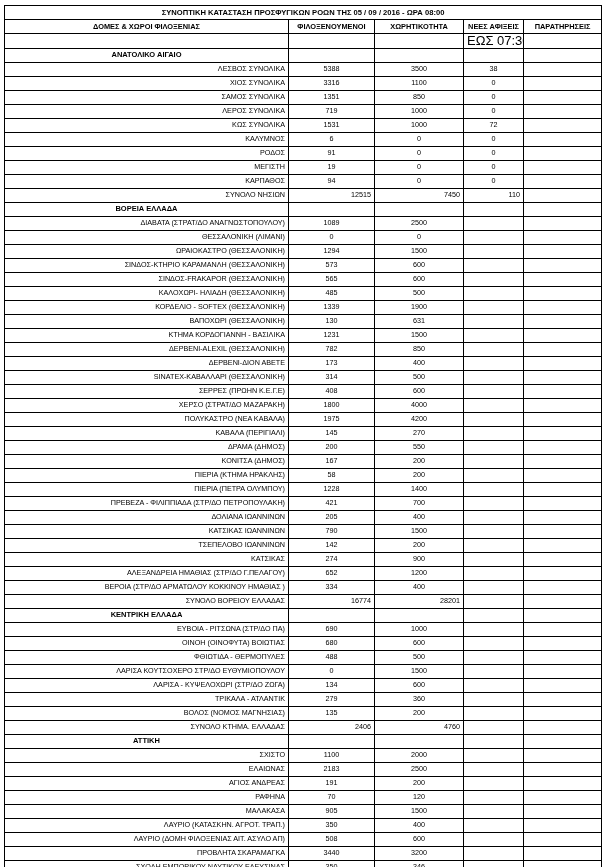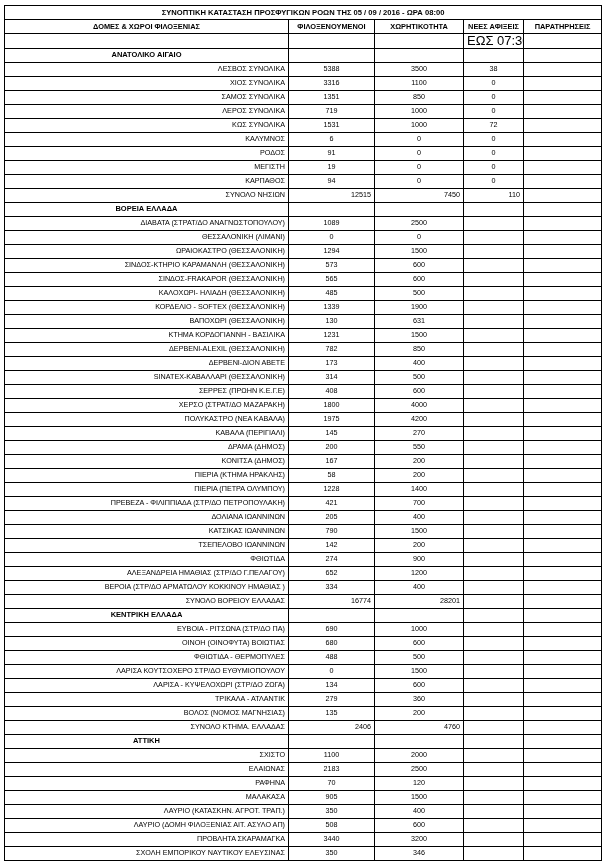--- a/index.html
+++ b/index.html
@@ -364,21 +364,21 @@
           <td class="num"></td>
         </tr>
         <tr>
           <td class="label">ΤΣΕΠΕΛΟΒΟ ΙΩΑΝΝΙΝΩΝ</td>
           <td class="num">142</td>
           <td class="num">200</td>
           <td class="num"></td>
           <td class="num"></td>
         </tr>
         <tr>
-          <td class="label">ΦΘΙΩΤΙΔΑ</td>
+          <td class="label">ΚΑΤΣΙΚΑΣ</td>
           <td class="num">274</td>
           <td class="num">900</td>
           <td class="num"></td>
           <td class="num"></td>
         </tr>
         <tr>
           <td class="label">ΑΛΕΞΑΝΔΡΕΙΑ ΗΜΑΘΙΑΣ (ΣΤΡ/ΔΟ Γ.ΠΕΛΑΓΟΥ)</td>
           <td class="num">652</td>
           <td class="num">1200</td>
           <td class="num"></td>
@@ -472,20 +472,27 @@
           <td class="label">ΣΧΙΣΤΟ</td>
           <td class="num">1100</td>
           <td class="num">2000</td>
           <td class="num"></td>
           <td class="num"></td>
         </tr>
         <tr>
           <td class="label">ΕΛΑΙΩΝΑΣ</td>
           <td class="num">2183</td>
           <td class="num">2500</td>
+          <td class="num"></td>
+          <td class="num"></td>
+        </tr>
+        <tr>
+          <td class="label">ΑΓΙΟΣ ΑΝΔΡΕΑΣ</td>
+          <td class="num">191</td>
+          <td class="num">200</td>
           <td class="num"></td>
           <td class="num"></td>
         </tr>
         <tr>
           <td class="label">ΡΑΦΗΝΑ</td>
           <td class="num">70</td>
           <td class="num">120</td>
           <td class="num"></td>
           <td class="num"></td>
         </tr>

